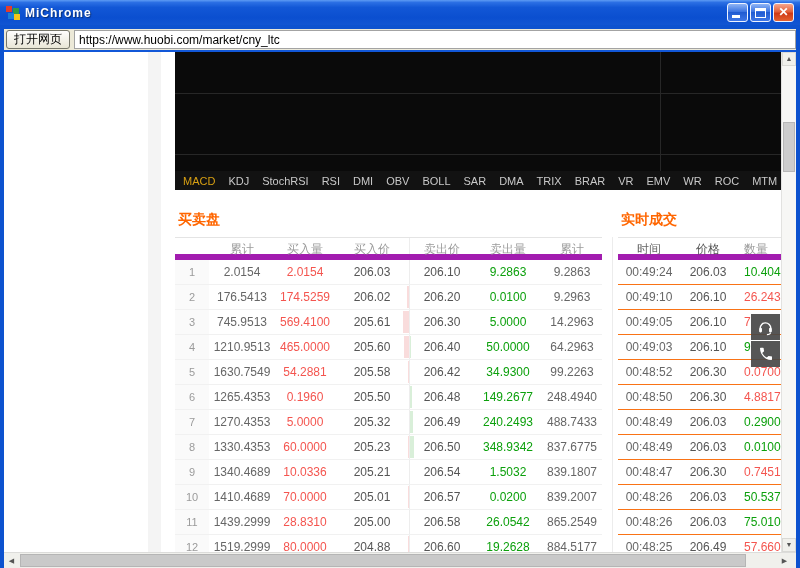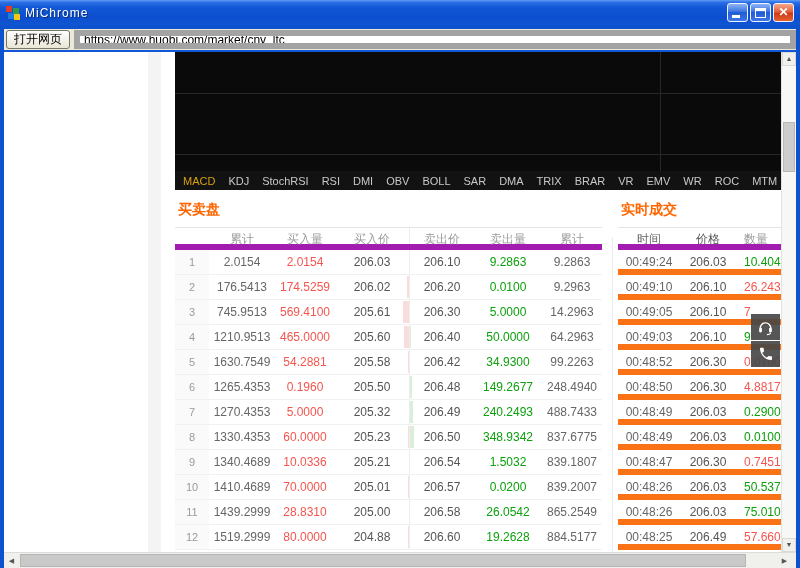--- a/index.html
+++ b/index.html
@@ -7,65 +7,65 @@
   .window{width:800px;height:568px;background:#0d52cf;position:relative;overflow:hidden}
   
   .titlebar{height:25px;display:flex;align-items:center;padding:0 6px 0 5px;
     background:linear-gradient(180deg,#5e9bf4 0%,#2b6fe4 10%,#1257d6 30%,#0b4fd0 70%,#1155d2 100%)}
   .app-icon{width:15px;height:15px;position:relative;flex:0 0 15px}
   .app-icon i{position:absolute;width:6px;height:6px}
   .app-icon .q1{left:1px;top:1px;background:#e23d2c}
   .app-icon .q2{left:8px;top:3px;background:#2f9e44}
   .app-icon .q3{left:3px;top:8px;background:#1c7ed6}
   .app-icon .q4{right:0;bottom:0;background:#f5c518}
-  .tb-title{color:#fff;font-weight:normal;font-size:12px;margin-left:5px;text-shadow:1px 1px 1px rgba(0,0,0,.45);letter-spacing:1px}
+  .tb-title{color:#fff;font-weight:bold;font-size:12px;margin-left:5px;text-shadow:1px 1px 1px rgba(0,0,0,.45);letter-spacing:1px}
   .winbtns{margin-left:auto;display:flex;gap:2px}
   .wbtn{width:21px;height:19px;border:1px solid #eef3ff;border-radius:3px;position:relative;cursor:pointer}
   .wbtn.blue{background:linear-gradient(180deg,#8fb4f5 0%,#3b74e2 45%,#215cd2 50%,#3e76e6 100%)}
   .wbtn.red{background:linear-gradient(180deg,#f5a58c 0%,#e4613a 45%,#cf3a16 55%,#e5612f 100%)}
   .glyph-min{position:absolute;left:4px;bottom:3px;width:8px;height:3px;background:#fff}
   .glyph-max{position:absolute;left:4px;top:4px;width:11px;height:10px;border:1px solid #fff;border-top:3px solid #fff}
   .glyph-close{position:absolute;left:0;top:0;width:100%;height:100%;color:#fff;font-size:12px;font-weight:bold;text-align:center;line-height:17px}
   
   .framebody{padding:4px 4px}
   .toolbar{height:21px;background:#ece9d8;display:flex;align-items:center;padding:1px 0 1px 2px}
   .open-btn{width:64px;height:19px;font-size:12px;font-family:"Liberation Sans",sans-serif;
     background:linear-gradient(180deg,#fefefe,#e9e6d6);border:1px solid #77776b;border-radius:3px;cursor:pointer}
-  .url-input{flex:1;height:19px;margin-left:4px;border:6px solid #a3a3a3;font-size:12px;padding:1px 4px;font-family:"Liberation Sans",sans-serif;color:#000}
+  .url-input{flex:1;height:19px;margin-left:4px;border:1px solid #a3a3a3;font-size:12px;padding:1px 4px;font-family:"Liberation Sans",sans-serif;color:#000}
   .frameline{height:2px;background:#1157d8}
   
   .viewport{position:relative;width:792px;height:500px;background:#fff;overflow:hidden}
   .left-strip{position:absolute;left:144px;top:0;width:13px;height:500px;background:#f4f4f4}
   .chart{position:absolute;left:171px;top:0;width:606px;height:119px;background:#0a0a0a}
   .gl-h{position:absolute;left:0;width:100%;height:1px;background:#272727}
   .gl-v{position:absolute;top:0;width:1px;height:100%;background:#272727}
   .tabbar{position:absolute;left:171px;top:119px;width:606px;height:19px;background:#121212;
     display:flex;align-items:center;gap:13px;padding-left:8px;font-size:11px;color:#c9c9c9}
   .tab{cursor:pointer;white-space:nowrap}
   .tab.active{color:var(--tabactive)}
   
-  .panel{position:absolute;top:144px}
+  .panel{position:absolute;top:154px}
   .panel-title{font-size:14px;font-weight:bold;color:var(--accent);height:31px;line-height:26px;padding-left:3px}
   .ob-panel{left:171px;width:427px}
   .tr-panel{left:614px;width:178px}
   .panel-div{position:absolute;left:608px;top:185px;width:1px;height:315px;background:#ececec}
   .obhead,.trhead{display:flex;height:23px;line-height:23px;font-size:12px;color:#9b9b9b;
     border-top:1px solid #e4e4e4;border-bottom:6px solid #a21caf}
   .obrow{display:flex;height:25px;line-height:24px;font-size:12px;border-bottom:1px solid #f1f1f1;position:relative}
   .c{text-align:center;position:relative;z-index:1}
   .w-num{width:34px}.w-cum{width:66px}.w-amt{width:60px}.w-price{width:74px}
   .w-price2{width:64px}.w-amt2{width:68px}.w-cum2{width:60px}
   .numcell{color:#9b9b9b;background:#fafafa;font-size:11px}
   .g{color:#666}.p{color:#555}
   .red{color:var(--down)}.green{color:var(--up)}
   .sellgrp{display:flex;border-left:1px solid #ededed}
   .bar{position:absolute;top:1px;bottom:1px;z-index:0}
   .bar.buy{right:193px;background:#f9dcdc}
   .bar.sell{left:235px;background:#d9efd9}
-  .trrow{display:flex;height:25px;line-height:24px;font-size:12px;border-bottom:6px solid #f97316}
+  .trrow{display:flex;height:25px;line-height:24px;font-size:12px;border-bottom:1px solid #f97316}
   .tr-time{width:62px;text-align:center;color:#666}
   .tr-price{width:56px;text-align:center;color:#555}
   .tr-amt{flex:1;padding-left:8px;overflow:hidden;white-space:nowrap}
   
   .csq{position:absolute;left:747px;width:29px;height:26px;background:rgba(72,72,72,.92);
     display:flex;align-items:center;justify-content:center;z-index:6;cursor:pointer}
   .csq1{top:262px}.csq2{top:289px}
   
   .vscroll{position:absolute;top:0;right:0;width:15px;height:500px;background:#f7f7f5;border-left:1px solid #e2e2e0;z-index:5}
   .sbtn{height:14px;width:100%;background:#f0f0ec;border:1px solid #d9d9d5;color:#555;

